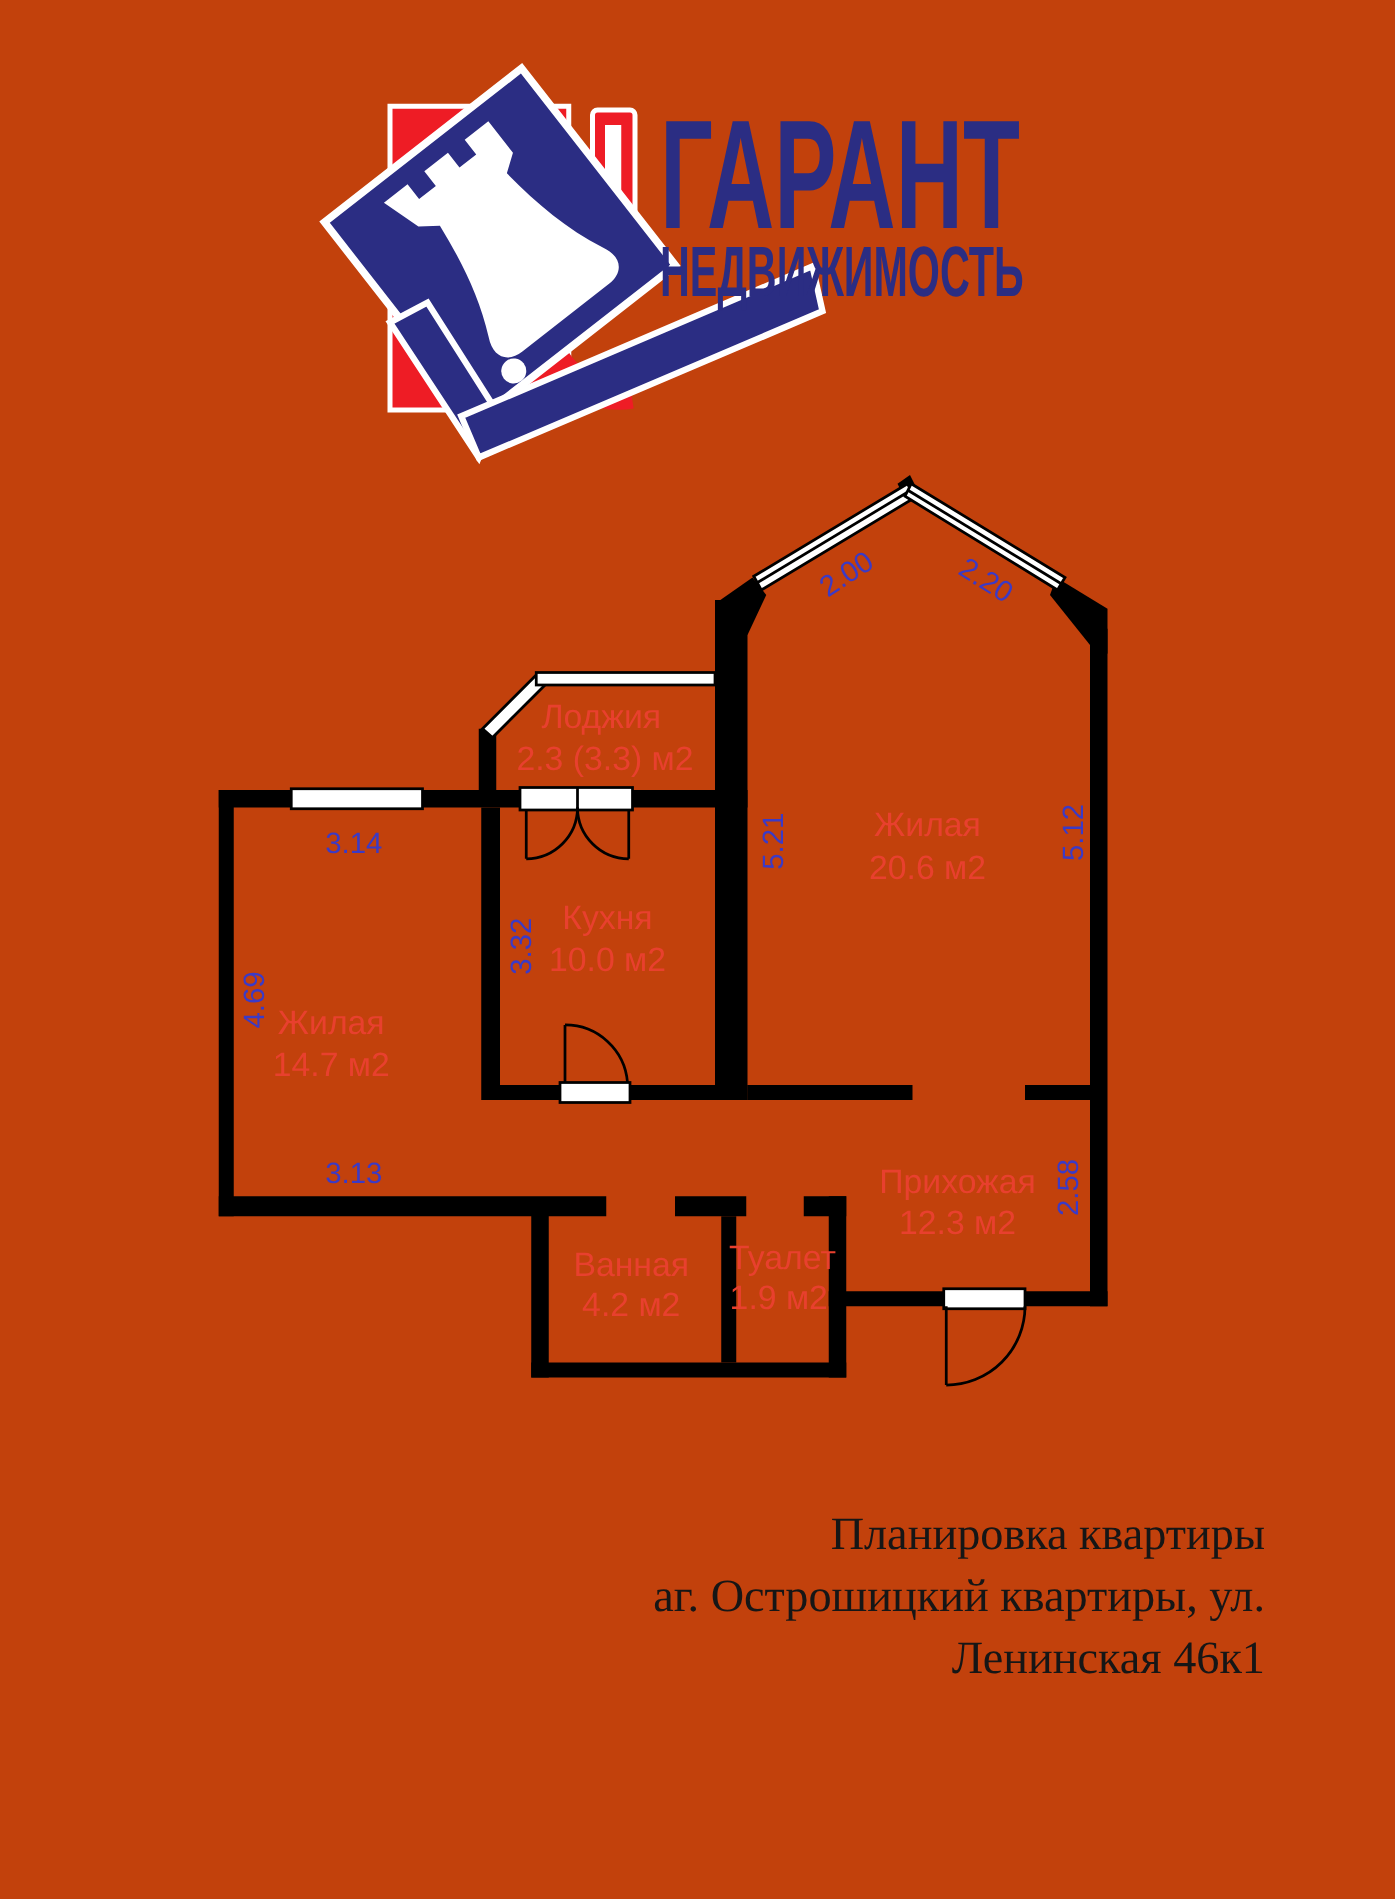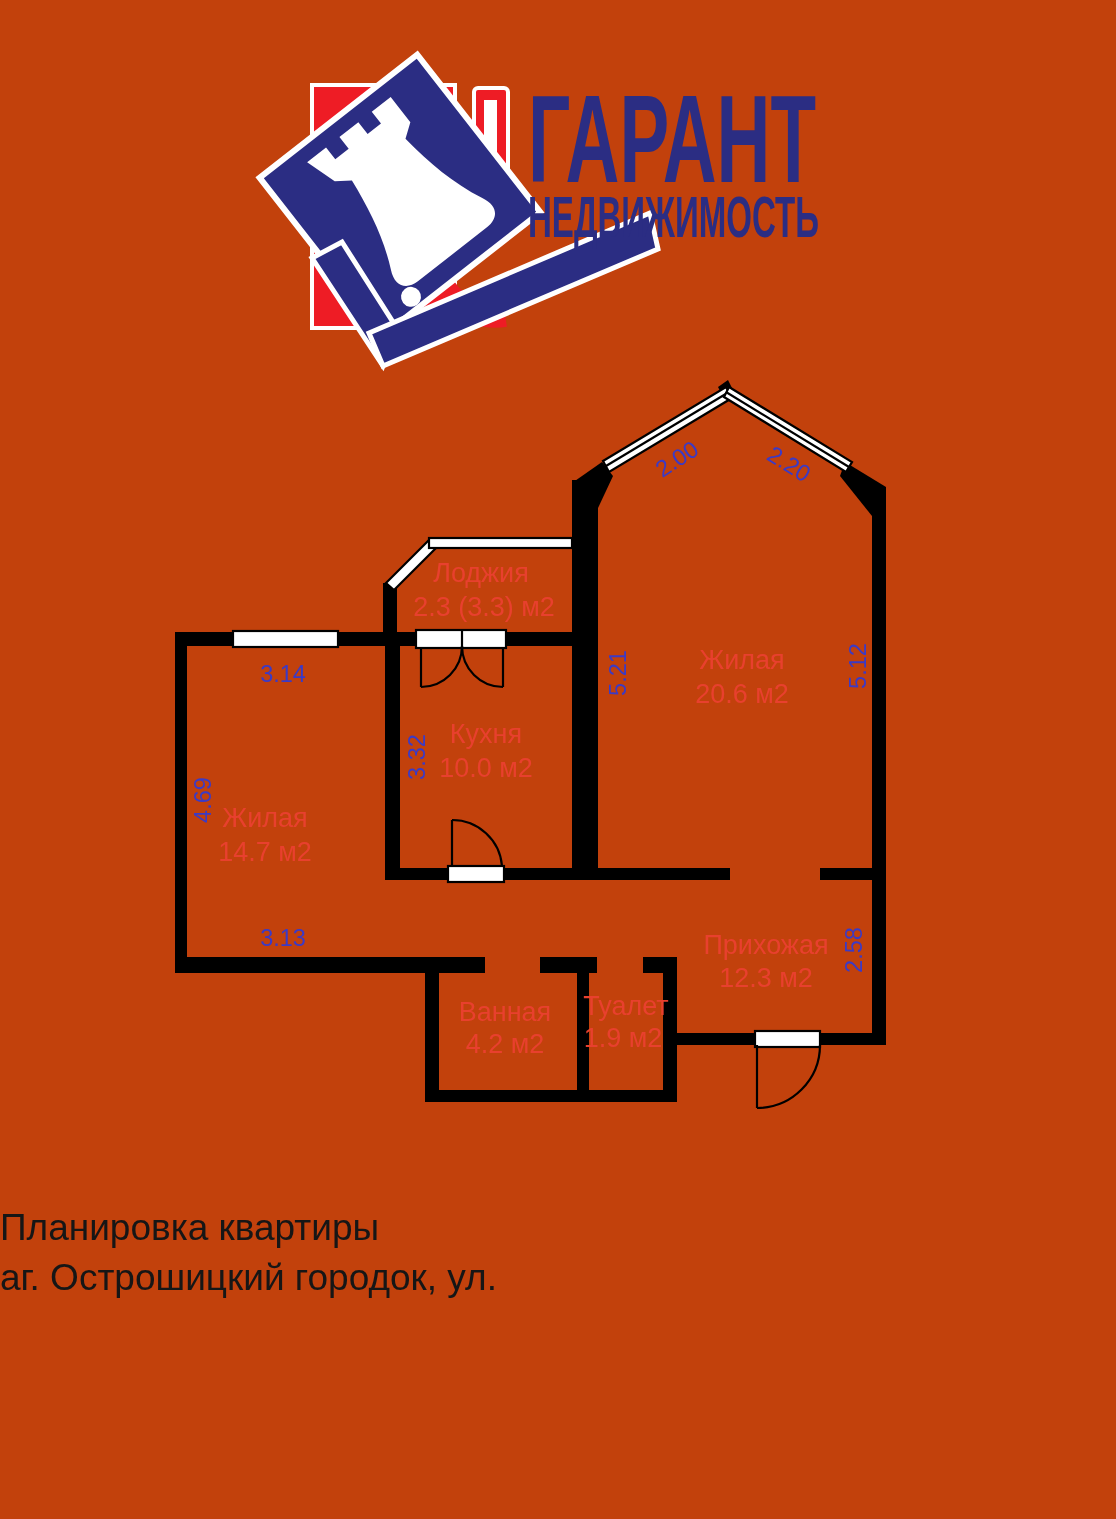--- a/index.html
+++ b/index.html
@@ -6,22 +6,22 @@
   .page{position:relative;width:1116px;height:1519px;background:#c2410c;overflow:hidden;
         font-family:"Liberation Sans",sans-serif;}
   svg{position:absolute;left:0;}
   .logo-svg{top:0;}
   .plan-svg{top:0;}
   .wall{fill:#000;stroke:none;}
   .win{fill:#fff;stroke:#000;stroke-width:2.2;}
   .thin{fill:none;stroke:#000;stroke-width:2.2;}
   .room-label{fill:#e8402e;font-size:27px;text-anchor:middle;}
   .dim-label{fill:#3b3ac6;font-size:23.5px;text-anchor:middle;}
-  .footer{position:absolute;left:0;top:1203px;width:1012px;text-align:left;
-          font-family:Liberation Sans, sans-serif;font-size:37px;line-height:49.5px;color:#161616;}
+  .footer{position:absolute;left:0;top:1203px;width:1012px;text-align:right;
+          font-family:Liberation Serif, serif;font-size:37px;line-height:49.5px;color:#161616;}
   .logo-title{fill:#2b2d83;font-weight:bold;}
 </style>
 </head>
 <body>
 
 <div class="page">
 
   <svg class="logo-svg" width="1116" height="380" viewBox="0 0 1116 380">
 
     <rect x="312" y="85" width="143" height="243" fill="#ee1c25" stroke="#fff" stroke-width="4"></rect>
@@ -150,16 +150,17 @@
       <text class="dim-label" x="283" y="682">3.14</text>
       <text class="dim-label" x="203" y="808" transform="rotate(-90 203 800)">4.69</text>
       <text class="dim-label" x="283" y="946">3.13</text>
       <text class="dim-label" x="417" y="765" transform="rotate(-90 417 757)">3.32</text>
       <text class="dim-label" x="854" y="958" transform="rotate(-90 854 950)">2.58</text>
     </g>
   </svg>
 
   <div class="footer">
     <div>Планировка квартиры</div>
-    <div>аг. Острошицкий городок, ул.</div>
+    <div>аг. Острошицкий квартиры, ул.</div>
+    <div>Ленинская 46к1</div>
   </div>
 
 </div>
 
 </body></html>

